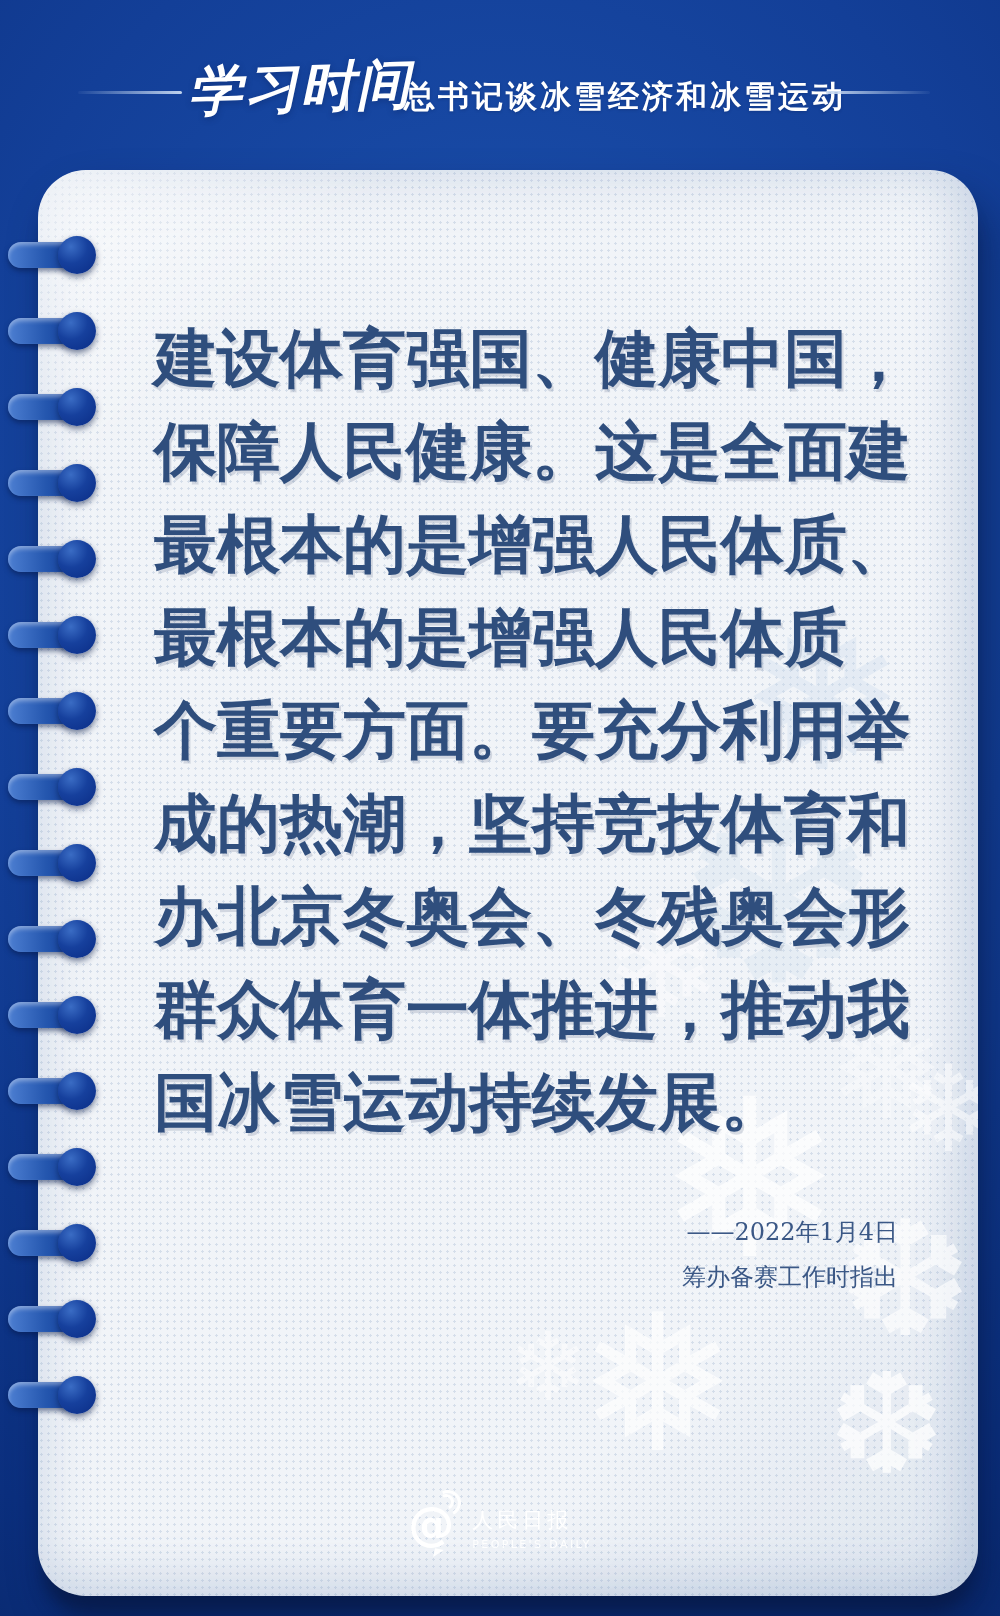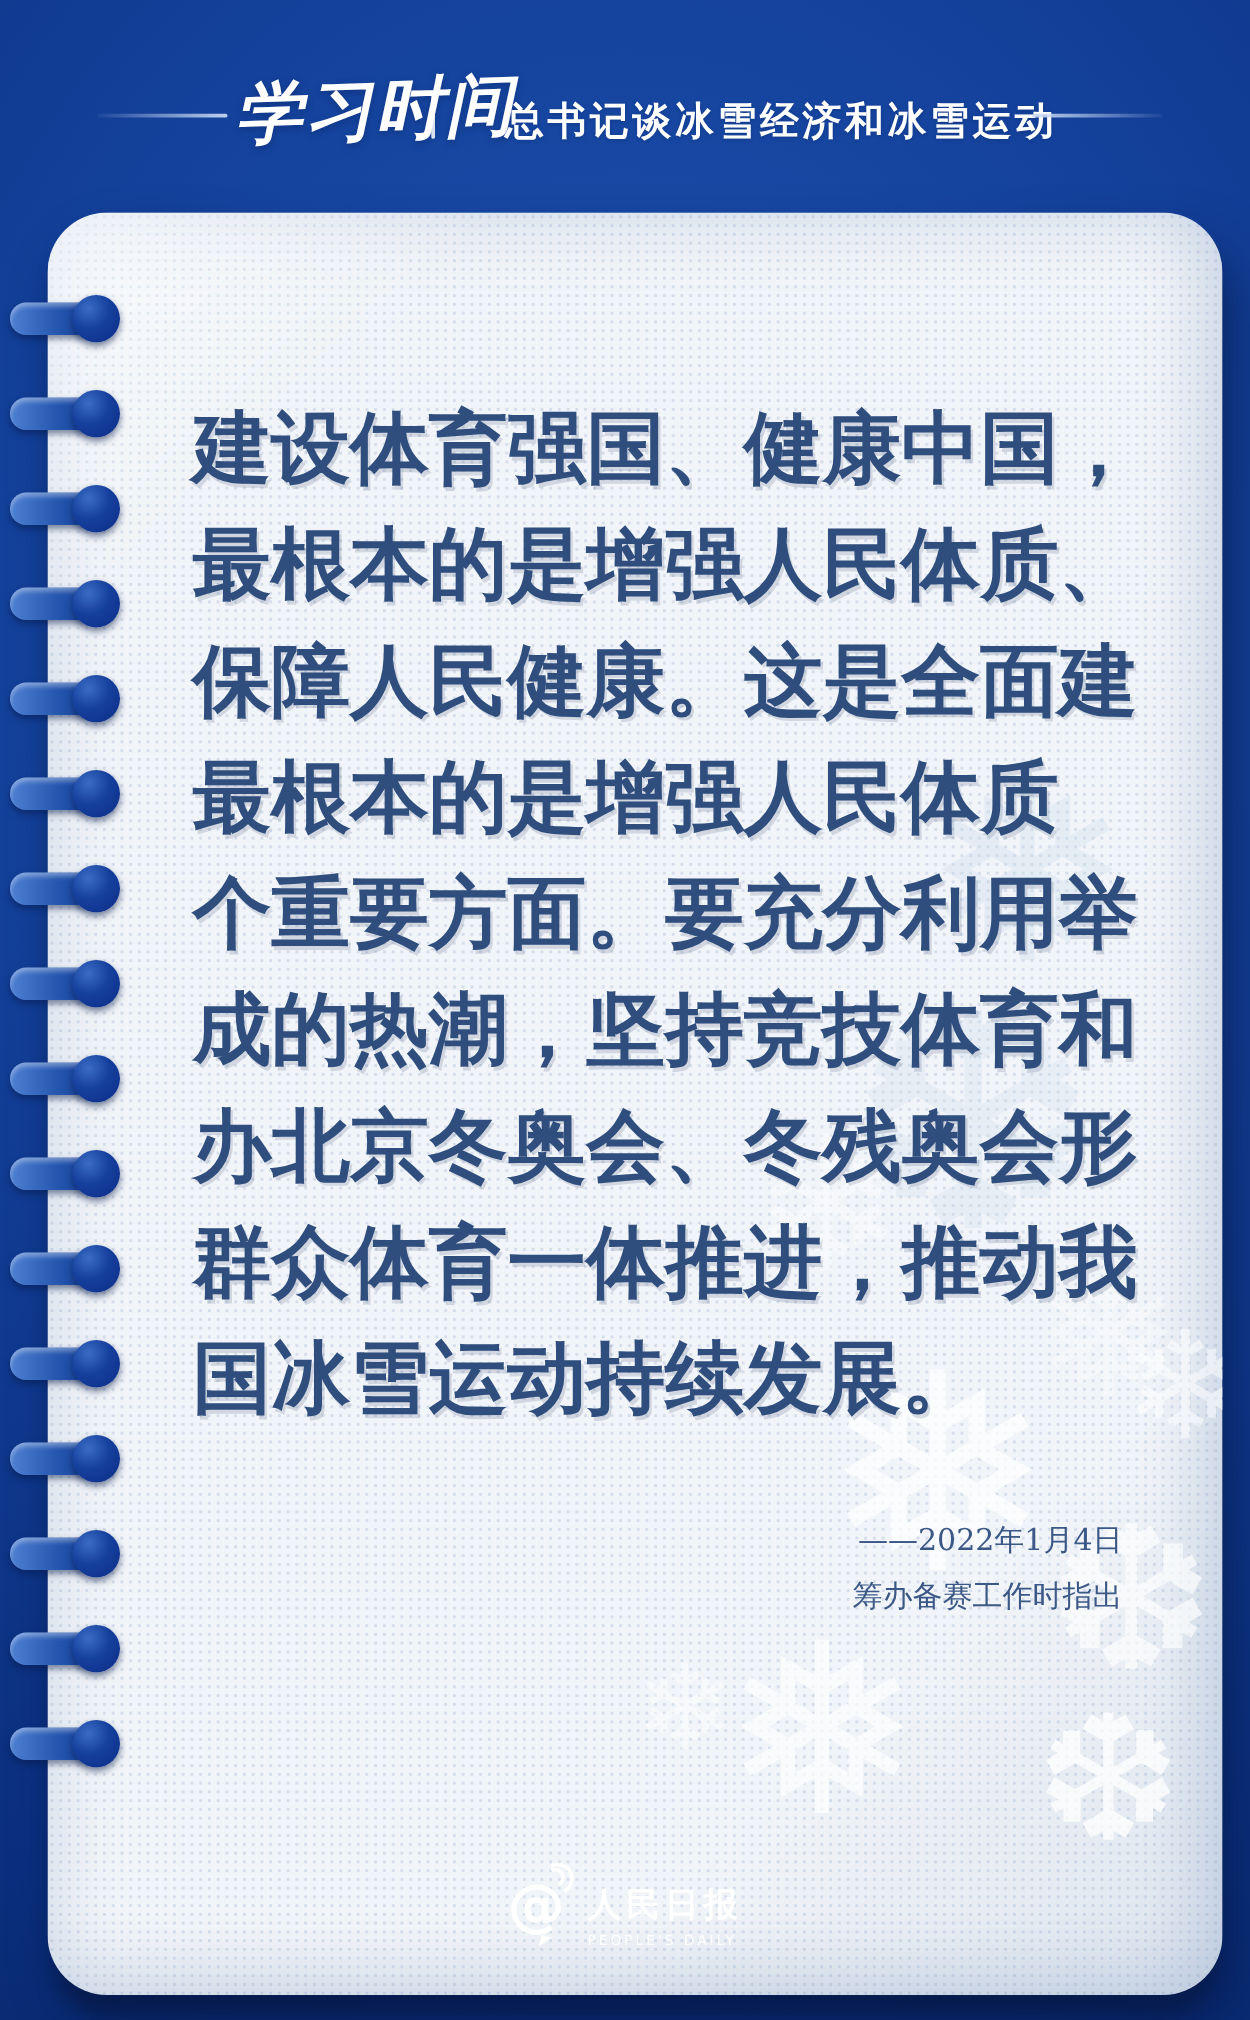--- a/index.html
+++ b/index.html
@@ -90,21 +90,21 @@
 
   
   .footer{position:absolute;left:0;top:1498px;width:1000px;display:flex;justify-content:center;align-items:flex-start;gap:12px;color:#fff;}
   .at-badge{position:relative;width:52px;height:58px;}
   .at-glyph{font-size:46px;font-weight:bold;line-height:52px;}
   .arc{position:absolute;border:3px solid rgba(0,0,0,0);border-top-color:#fff;border-right-color:#fff;border-radius:50%;}
   .arc.a1{width:10px;height:10px;right:6px;top:-4px;transform:rotate(18deg);}
   .arc.a2{width:20px;height:20px;right:-1px;top:-8px;transform:rotate(18deg);}
   .tail{position:absolute;left:26px;bottom:-2px;width:0;height:0;border-left:9px solid #fff;border-bottom:9px solid rgba(0,0,0,0);transform:rotate(12deg);}
   .brand-col{display:flex;flex-direction:column;align-items:flex-start;padding-top:8px;}
-  .brand-cn{font-size:27px;font-weight:700;letter-spacing:4px;white-space:nowrap;}
+  .brand-cn{font-size:21px;font-weight:400;letter-spacing:4px;white-space:nowrap;}
   .brand-en{font-size:11px;letter-spacing:2.4px;margin-top:4px;opacity:.95;white-space:nowrap;}
 </style>
 </head>
 <body>
 
 <div class="page">
 
   <div class="header">
     <span class="dash left"></span>
     <span class="logo-cn">学习时间</span>
@@ -122,22 +122,22 @@
 
     <span class="snow" style="left:620px;top:900px;font-size:220px;color:#ffffff;opacity:.75;"></span>
     <span class="snow g2" style="left:800px;top:1030px;font-size:160px;color:#ffffff;opacity:.65;"></span>
     <span class="snow g3" style="left:860px;top:880px;font-size:120px;color:#ffffff;opacity:.5;"></span>
     <span class="snow" style="left:540px;top:1120px;font-size:190px;color:#ffffff;opacity:.7;"></span>
     <span class="snow g2" style="left:790px;top:1185px;font-size:140px;color:#ffffff;opacity:.75;"></span>
     <span class="snow g3" style="left:470px;top:1150px;font-size:95px;color:#ffffff;opacity:.5;"></span>
 
     <div class="quote">
       <div class="qline">建设体育强国、健康中国，</div>
+      <div class="qline">保障人民健康。这是全面建</div>
       <div class="qline">最根本的是增强人民体质、</div>
-      <div class="qline">保障人民健康。这是全面建</div>
       <div class="qline">最根本的是增强人民体质</div>
       <div class="qline">个重要方面。要充分利用举</div>
       <div class="qline">成的热潮，坚持竞技体育和</div>
       <div class="qline">办北京冬奥会、冬残奥会形</div>
       <div class="qline">群众体育一体推进，推动我</div>
       <div class="qline">国冰雪运动持续发展。</div>
     </div>
 
     <div class="attribution">
       <div class="aline">——2022年1月4日</div>

